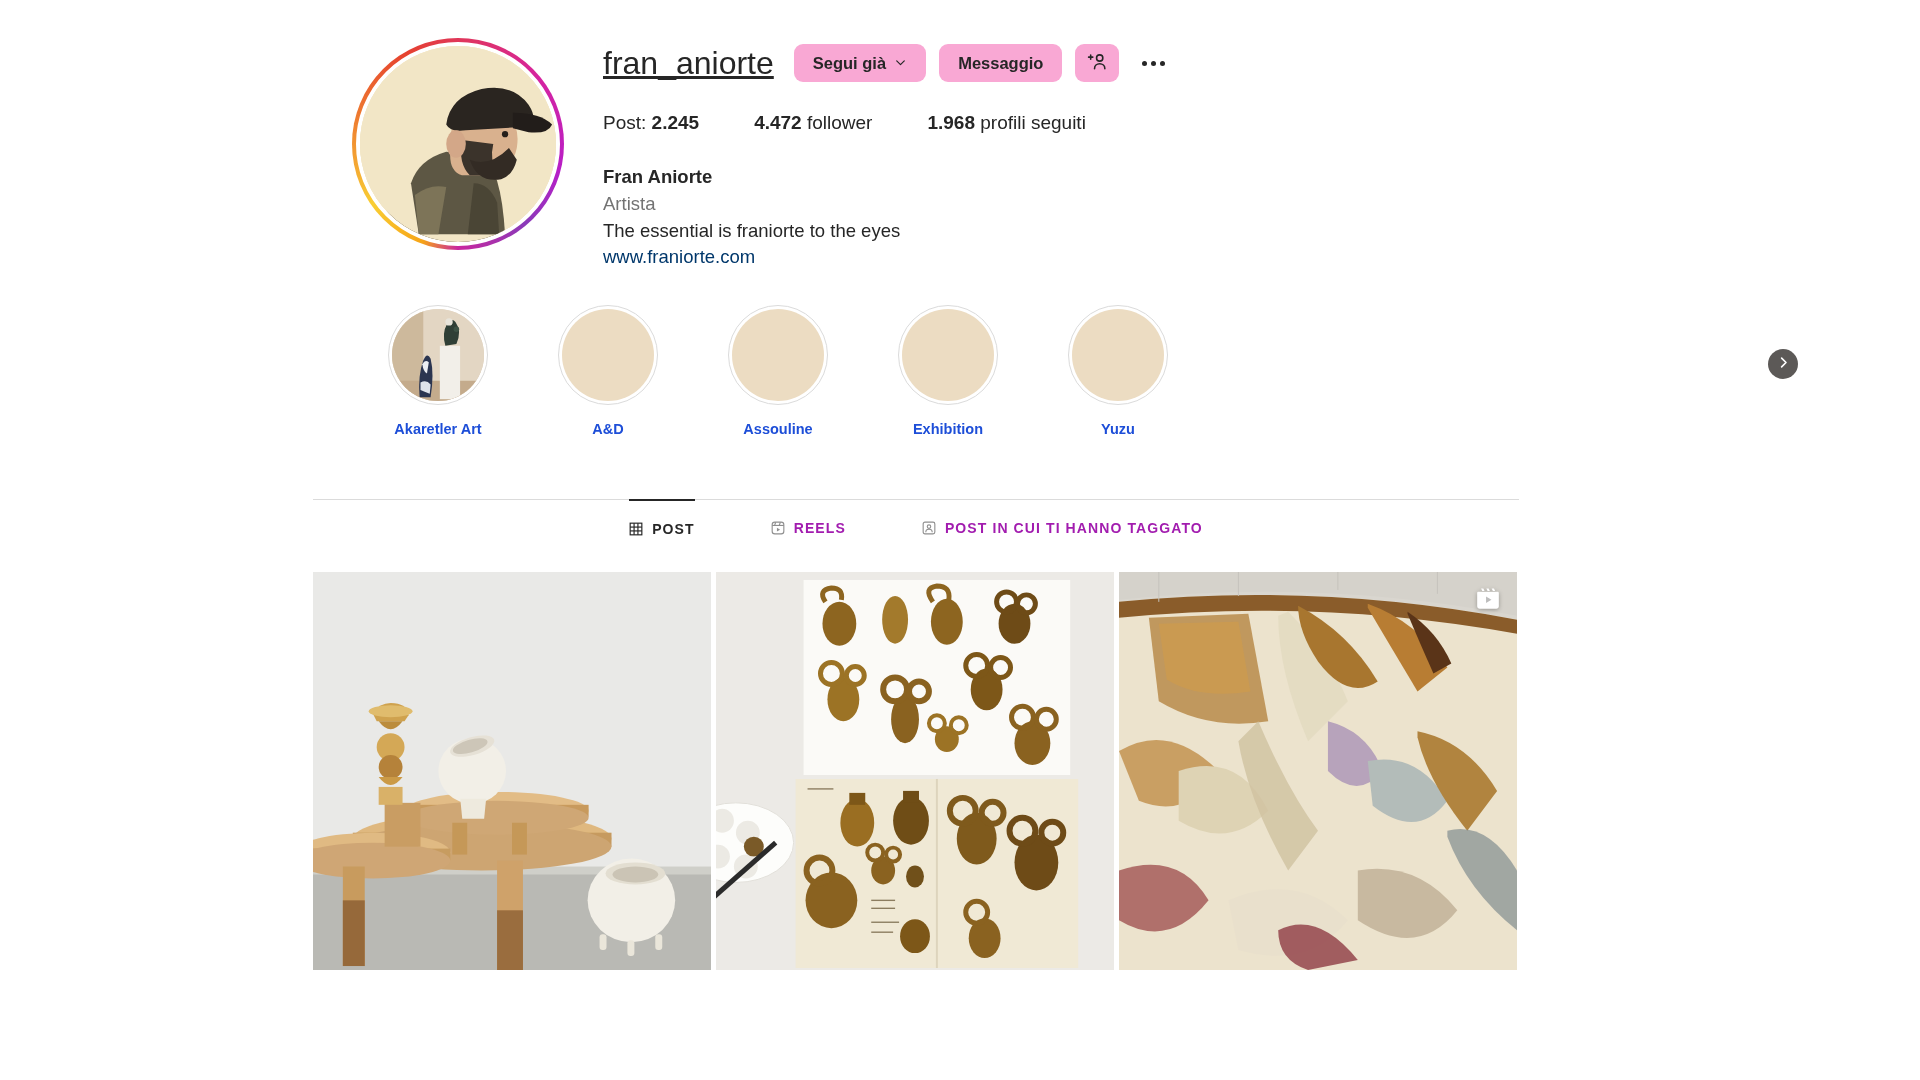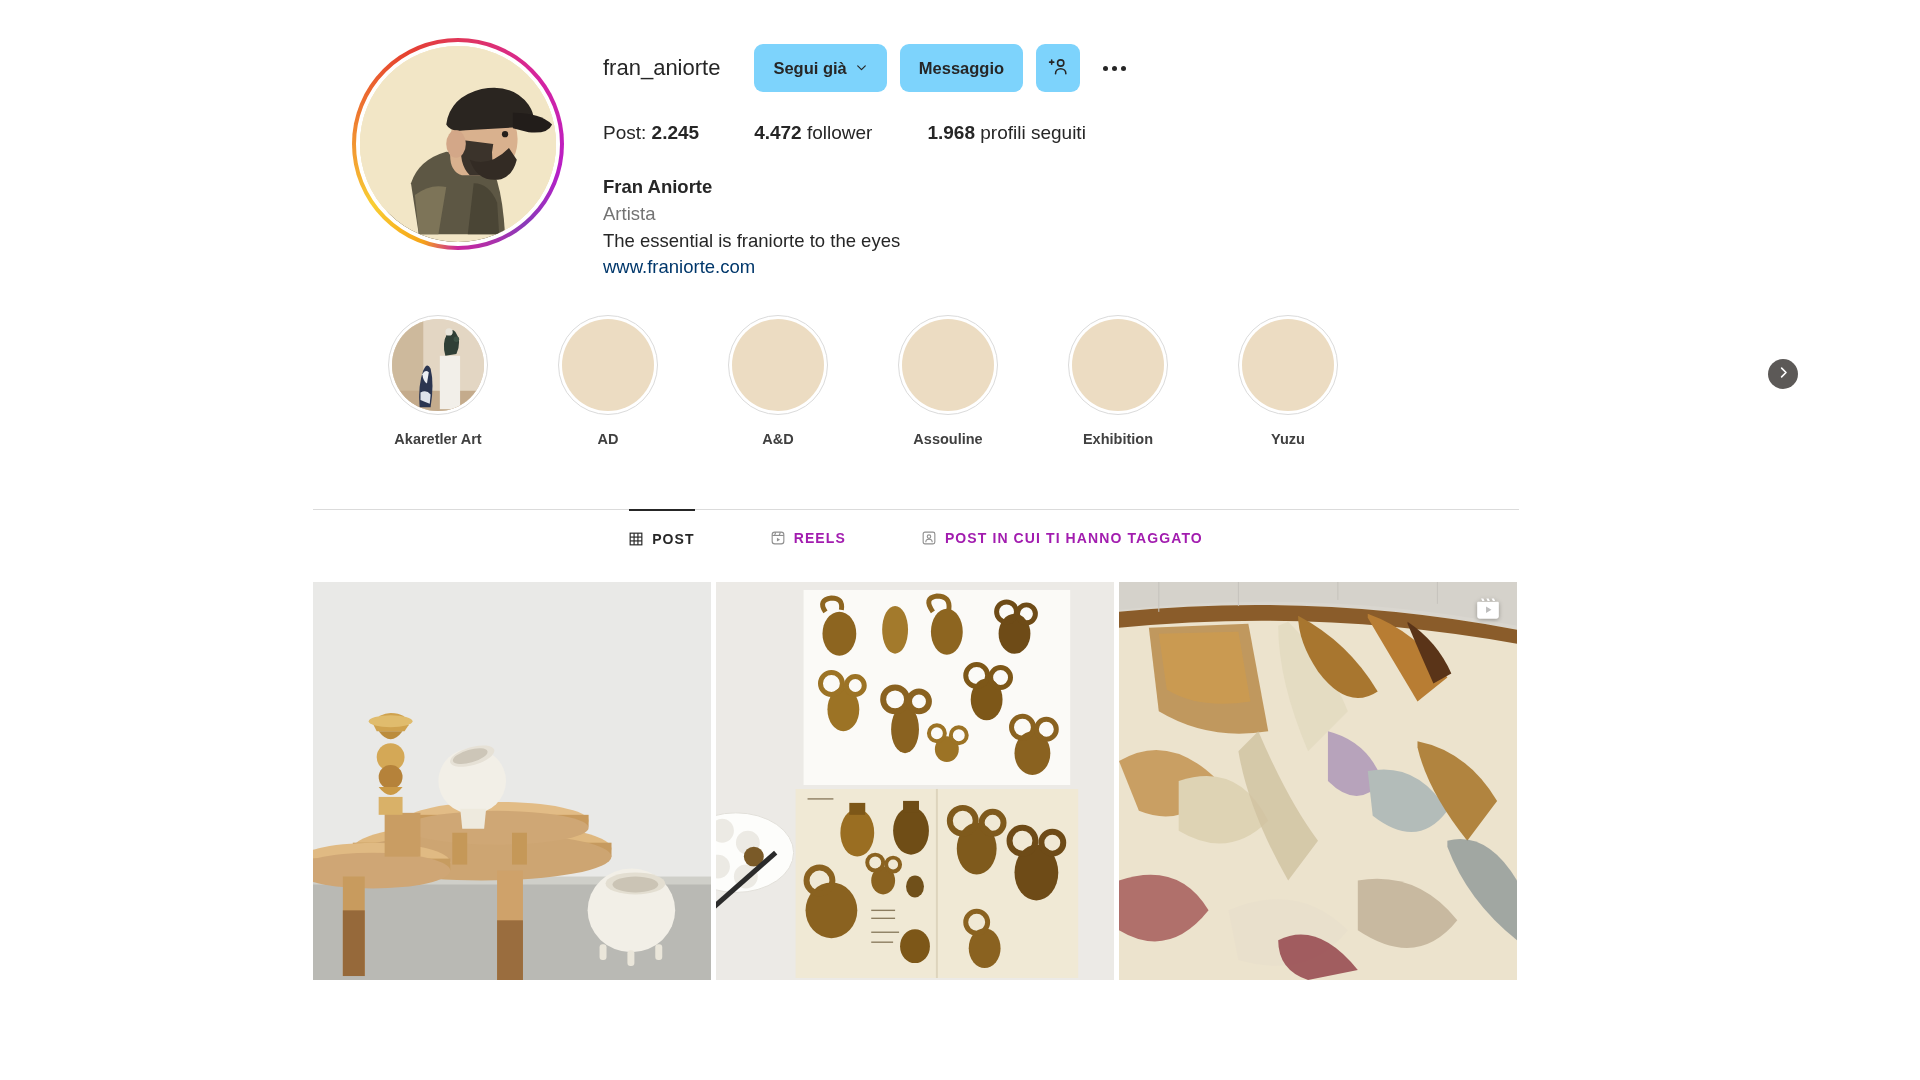--- a/index.html
+++ b/index.html
@@ -62,32 +62,33 @@
 
   .info-col { flex: 1; padding-top: 6px; }
 
   .row-top {
     display: flex;
     align-items: center;
     gap: 13px;
     margin-bottom: 30px;
   }
   .username {
-    font-size: 22px;
+    font-size: 32px;
     font-weight: 400;
     color: #262626;
     line-height: 1;
-    margin-right: 21px;
+    margin-right: 7px;
+    text-decoration: underline;
   }
   .btn {
-    background: #7dd3fc;
+    background: #f9a8d4;
     border: none;
     border-radius: 9px;
     padding: 0 19px;
-    height: 48px;
+    height: 38px;
     font-size: 16.5px;
     font-weight: bold;
     color: #262626;
     font-family: "Liberation Sans", sans-serif;
     cursor: pointer;
     display: inline-flex;
     align-items: center;
     gap: 8px;
     white-space: nowrap;
   }
@@ -165,21 +166,21 @@
     position: relative;
   }
   .hl-img.art {
     background: linear-gradient(160deg,#e8dccb 0%, #ddd0bd 55%, #cbb79a 100%);
   }
   .hl-img.art svg { position:absolute; inset:0; width:100%; height:100%; }
   .hl-label {
     margin-top: 16px;
     font-size: 14.5px;
     font-weight: bold;
-    color: #404040;
+    color: #1d4ed8;
     text-align: center;
     white-space: nowrap;
   }
   .hl-next {
     position: absolute;
     left: 1455px;
     top: 78px;
     width: 30px; height: 30px;
     border-radius: 50%;
     background: rgba(63,60,57,0.85);
@@ -339,26 +340,20 @@
               <circle cx="70" cy="22" r="3" fill="#3c5245"></circle>
               <path d="M30 96 Q28 72 34 56 Q38 46 42 54 Q46 70 42 96 Z" fill="#2b3550"></path>
               <path d="M33 60 Q36 54 40 58 L38 70 Q34 68 33 60 Z" fill="#eceef2"></path>
               <path d="M31 80 Q37 76 42 82 L41 92 Q35 90 31 88 Z" fill="#dfe3ea"></path>
             </svg>
           </div>
         </div>
         <div class="hl-label">Akaretler Art</div>
       </div>
 
-      <div class="hl">
-        <div class="hl-circle">
-          <div class="hl-img"></div>
-        </div>
-        <div class="hl-label">AD</div>
-      </div>
 
 
       <div class="hl">
         <div class="hl-circle">
           <div class="hl-img"></div>
         </div>
         <div class="hl-label">A&amp;D</div>
       </div>
 
       <div class="hl">

